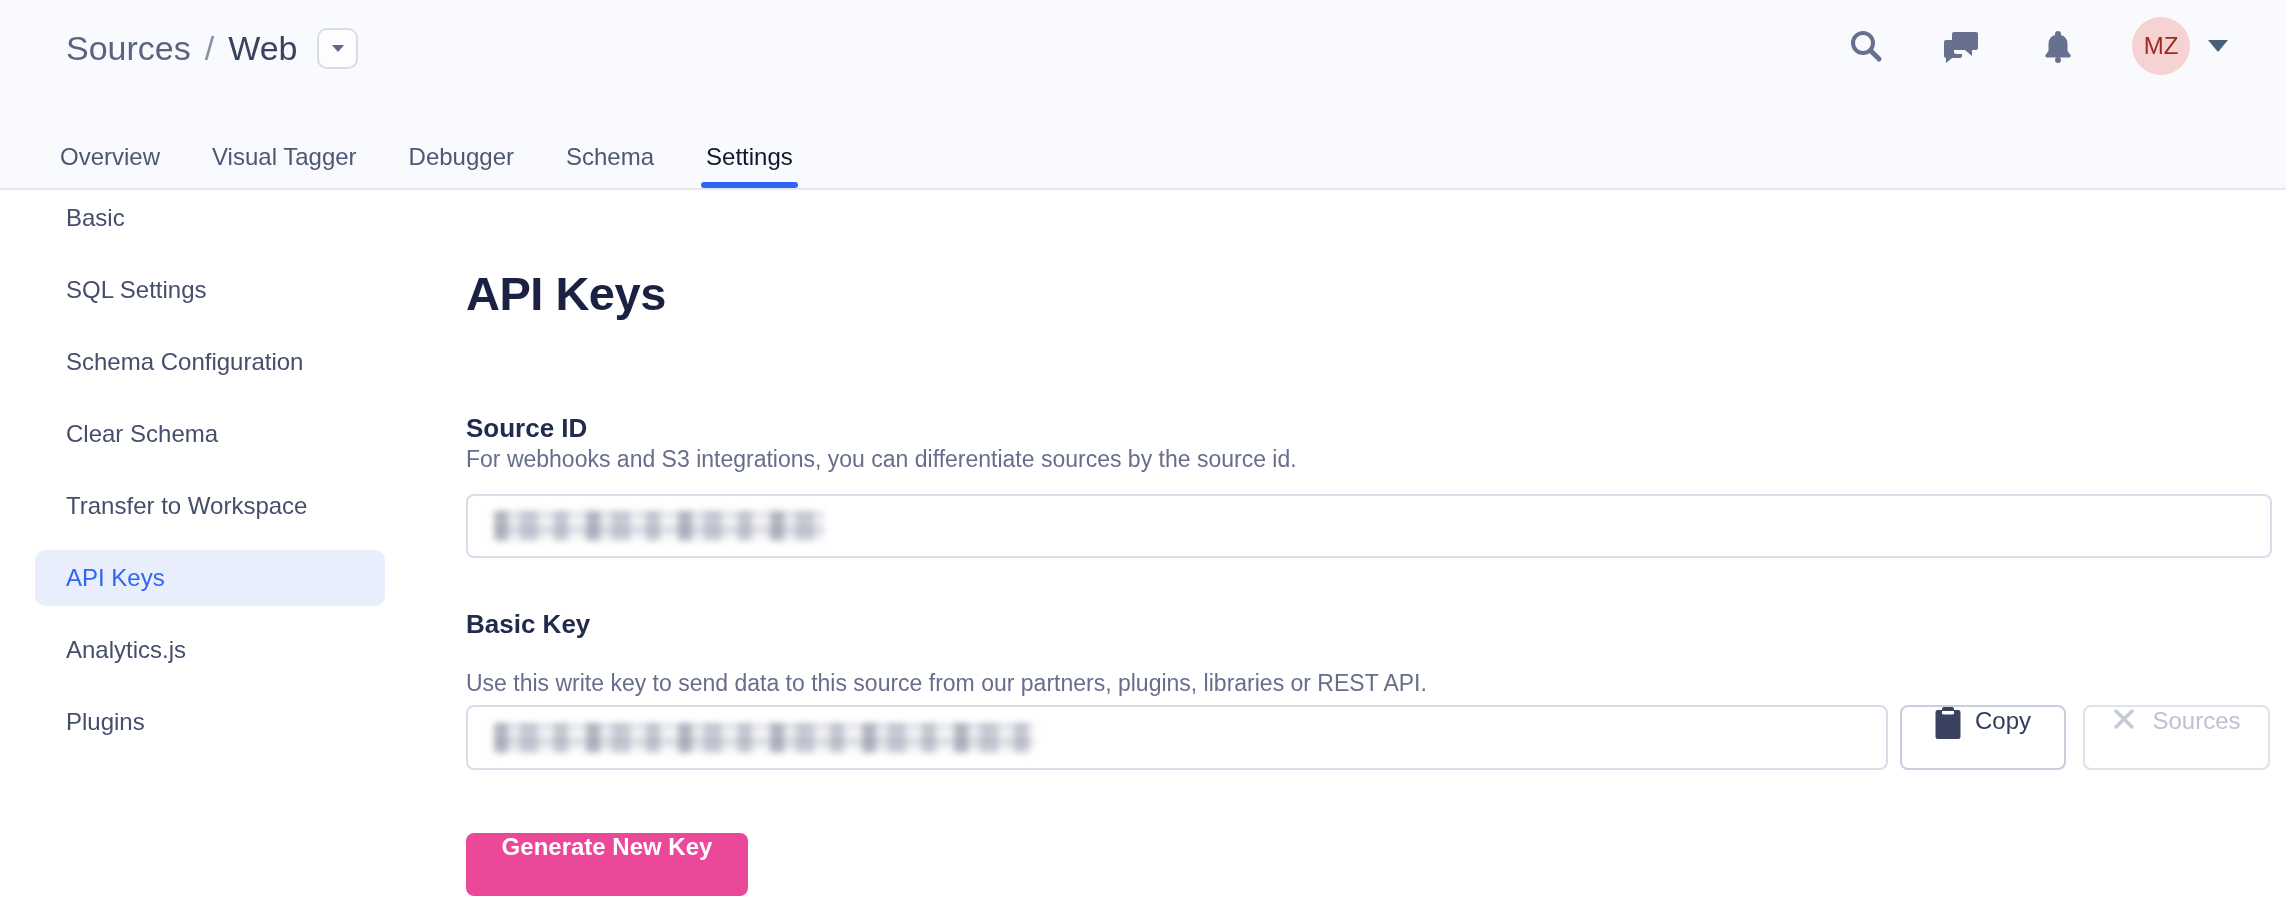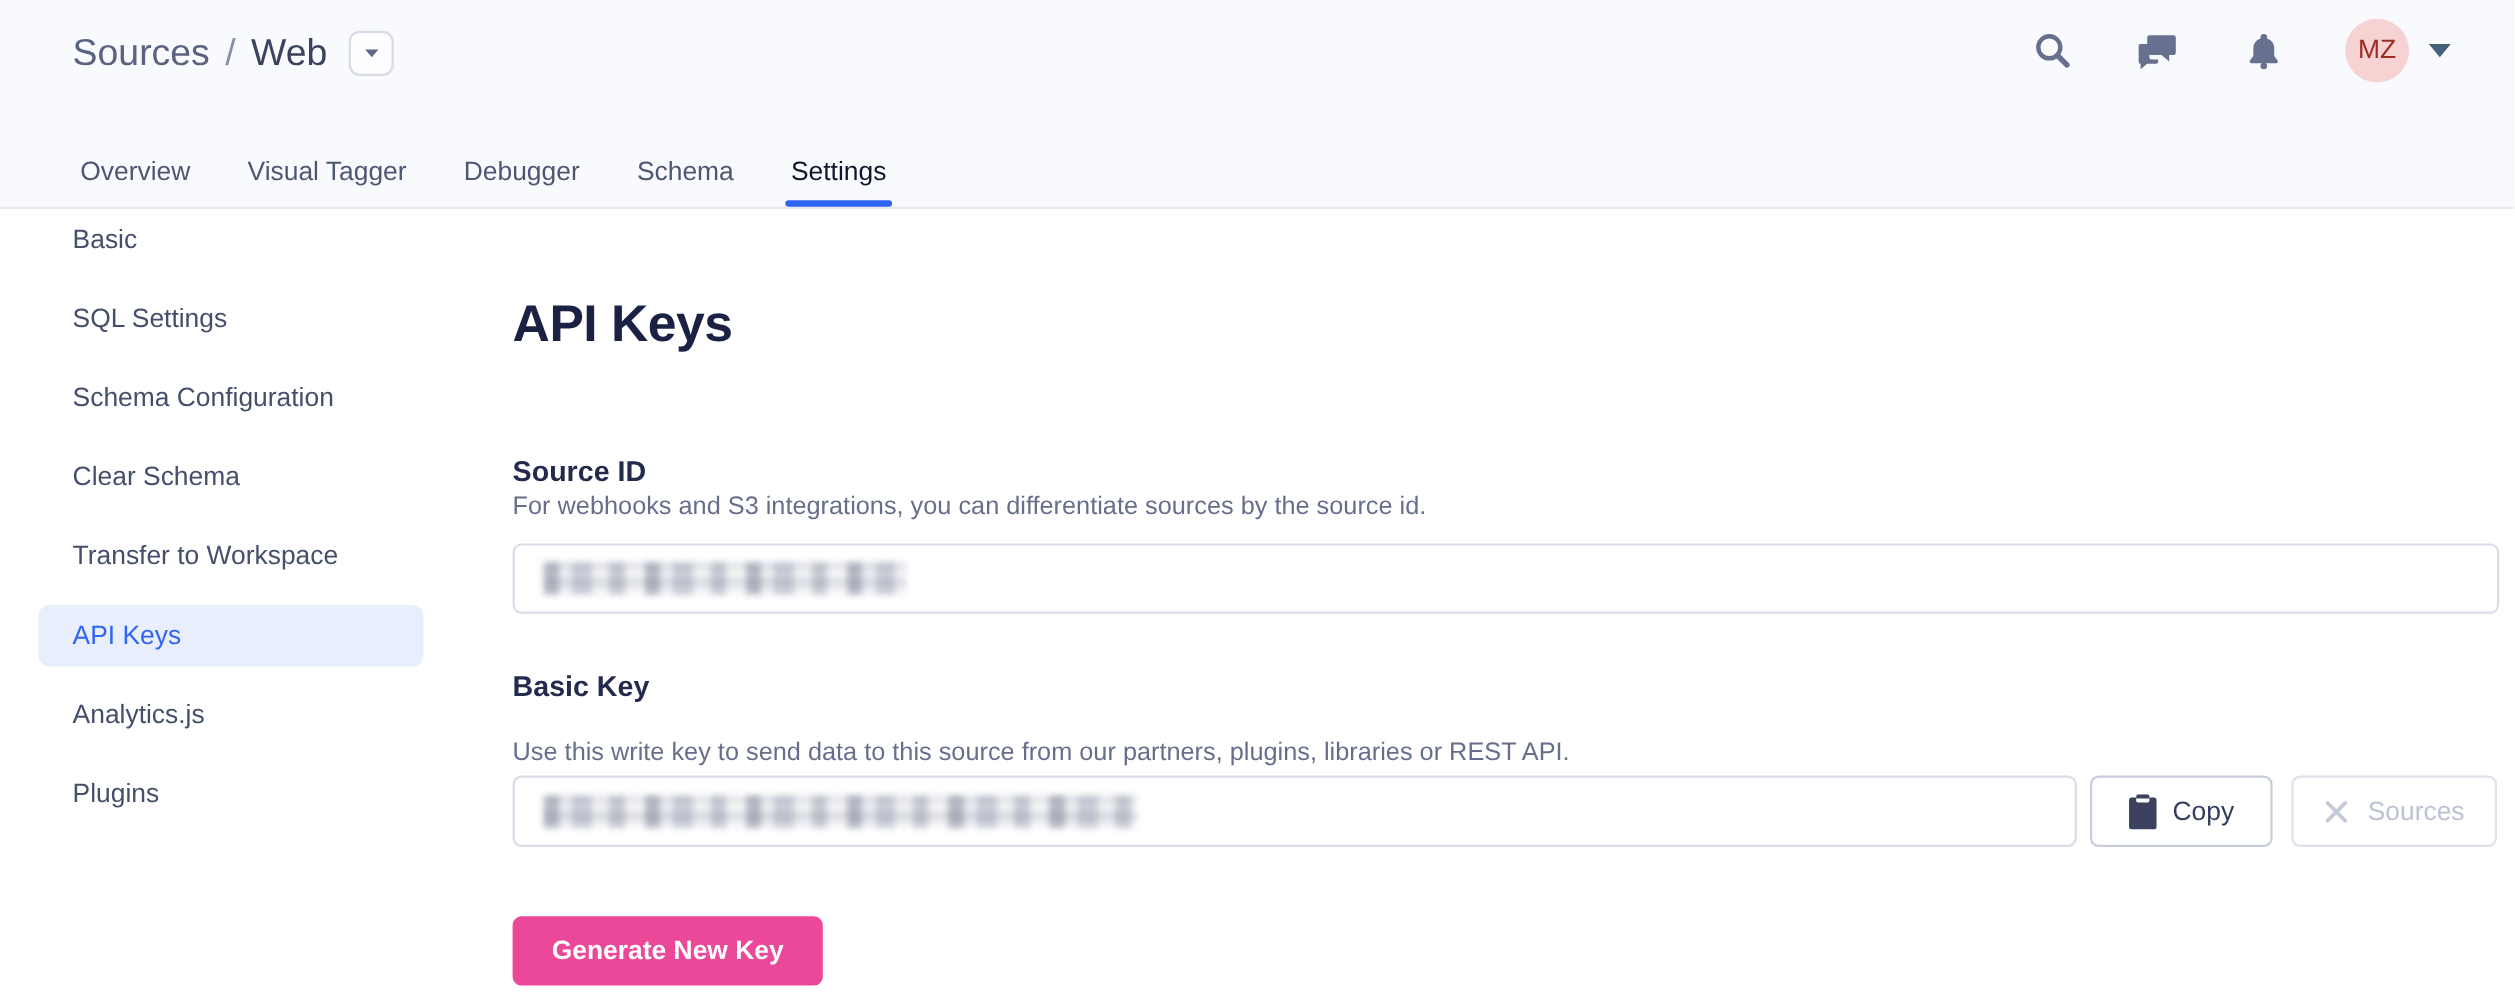--- a/index.html
+++ b/index.html
@@ -47,21 +47,21 @@
     width: 58px; height: 58px; border-radius: 50%;
     background: #f7d2d2;
     display: flex; align-items: center; justify-content: center;
     font-size: 24px; color: #9c2c24; cursor: pointer;
   }
   .avatar-caret { position: absolute; left: 2204px; top: 34px; width: 28px; height: 24px;
     display:flex; align-items:center; justify-content:center; cursor: pointer; }
 
   
   .tabs {
-    position: absolute; left: 73px; bottom: 0; height: 62px;
+    position: absolute; left: 60px; bottom: 0; height: 62px;
     display: flex; gap: 52px;
   }
   .tab {
     position: relative; height: 100%;
     display: flex; align-items: center;
     font-size: 24px; color: #4d5673; cursor: pointer;
   }
   .tab.active { color: #0f172a; }
   .tab.active::after {
     content: ""; position: absolute; left: -5px; right: -5px; bottom: 0;
@@ -110,21 +110,21 @@
         rgba(160,166,184,0.55) 26px 44px, rgba(214,217,226,0.30) 44px 60px,
         rgba(146,152,170,0.50) 60px 74px, rgba(222,224,232,0.28) 74px 92px),
       repeating-linear-gradient(0deg,
         rgba(255,255,255,0.55) 0 7px, rgba(120,126,146,0.25) 7px 16px,
         rgba(255,255,255,0.35) 16px 23px, rgba(120,126,146,0.18) 23px 30px);
   }
   .redact-source { width: 330px; }
   .redact-write  { width: 540px; }
 
   .btn {
-    position: absolute; display: flex; align-items: center; justify-content: center;
+    position: absolute; display: flex; justify-content: center;
     border-radius: 8px; font-size: 24px; cursor: pointer; background: #ffffff;
   }
   .btn-copy {
     left: 1434px; top: 515px; width: 166px; height: 65px;
     border: 2px solid #c9cede; color: #333c5c; gap: 14px; font-weight: 500;
   }
   .btn-revoke {
     left: 1617px; top: 515px; width: 187px; height: 65px;
     border: 2px solid #dfe2ea; color: #bcc2d2; gap: 16px; cursor: default;
   }

